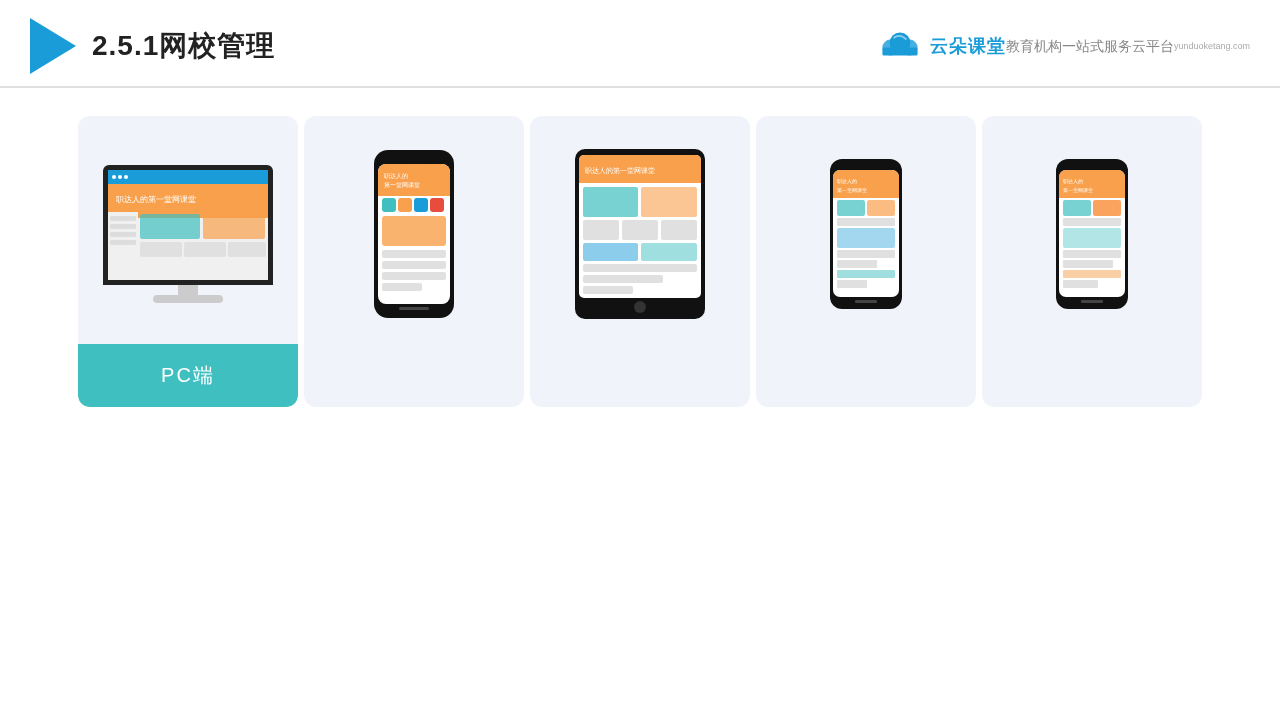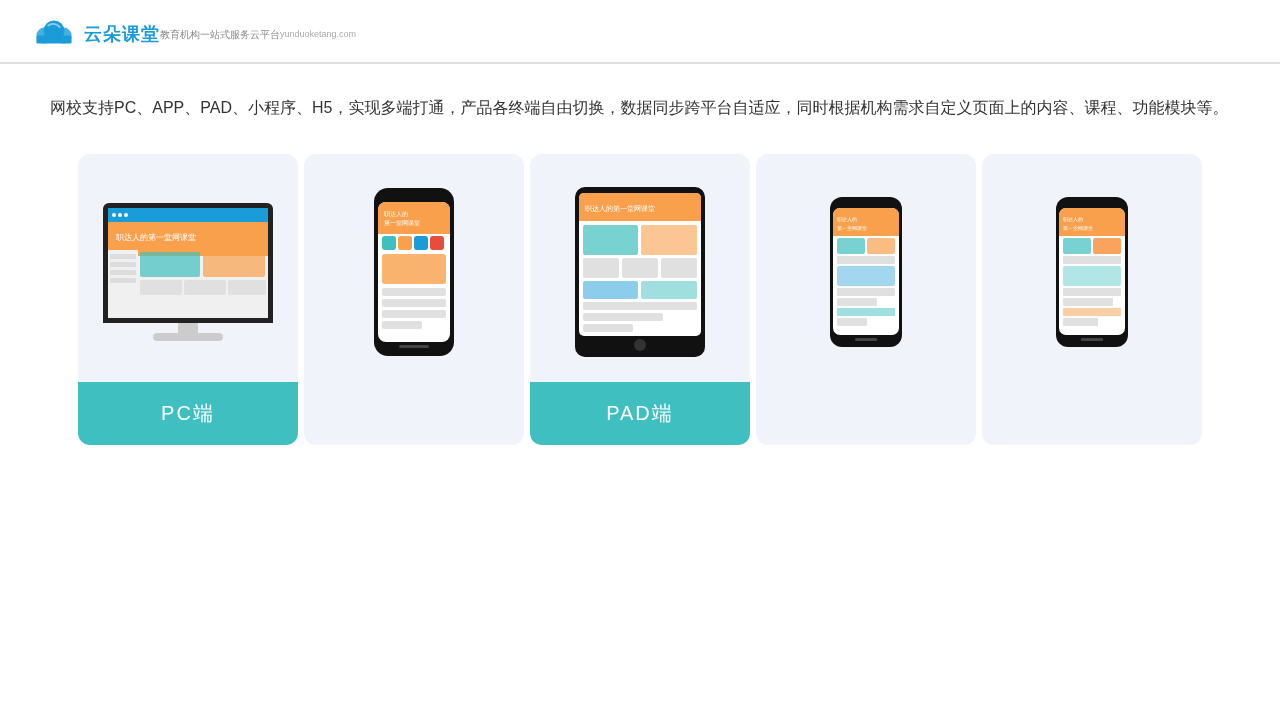--- a/index.html
+++ b/index.html
@@ -52,21 +52,21 @@
       width: 48px;
       height: 32px;
     }
     .brand-text {
       font-size: 18px;
       color: #1a9cd8;
       font-weight: bold;
       letter-spacing: 1px;
     }
     .brand-sub {
-      font-size: 10px;
+      font-size: 14px;
       color: #888;
       text-align: center;
       margin-top: 2px;
     }
     .brand-url {
       font-size: 9px;
       color: #aaa;
     }
 
     
@@ -275,39 +275,42 @@
       height: 3px;
       background: #444;
       border-radius: 1px;
       margin: 3px auto 0;
     }
   </style>
 </head>
 <body>
 
 <div class="header">
+  <div class="header-left">
+    <div class="logo-triangle"></div>
+    <span class="page-title">2.5.1网校管理</span>
+  </div>
   <div class="header-right">
     <div class="brand-logo">
       <svg class="cloud-icon" viewBox="0 0 60 40" fill="none">
         <circle cx="18" cy="22" r="10" fill="#1a9cd8" opacity="0.8"></circle>
         <circle cx="30" cy="16" r="13" fill="#1a9cd8"></circle>
         <circle cx="42" cy="22" r="10" fill="#1a9cd8" opacity="0.8"></circle>
         <rect x="8" y="22" width="44" height="10" fill="#1a9cd8" rx="2"></rect>
 
         <path d="M22 10 Q30 4 38 12" stroke="white" stroke-width="2" fill="none" opacity="0.5"></path>
       </svg>
       <span class="brand-text">云朵课堂</span>
     </div>
     <div class="brand-sub">教育机构一站式服务云平台</div>
     <div class="brand-url">yunduoketang.com</div>
   </div>
 </div>
 
 <div class="main">
-  <p class="description">网校支持PC、APP、PAD、小程序、H5，实现多端打通，产品各终端自由切换，数据同步跨平台自适应，同时根据机构需求自定义页面上的内容、课程、功能模块等。</p>
 
   <div class="cards-row">
 
     <div class="card">
       <div class="card-image-area">
         <div class="pc-monitor">
           <div class="monitor-body">
             <div class="monitor-screen-inner">
               <div class="monitor-top-bar">
                 <div class="monitor-top-bar-dot"></div>
@@ -390,21 +393,20 @@
               <rect x="4" y="88" width="55" height="18" rx="2" fill="#1a9cd8" opacity="0.5"></rect>
               <rect x="62" y="88" width="56" height="18" rx="2" fill="#3fbfbf" opacity="0.5"></rect>
               <rect x="4" y="109" width="114" height="8" rx="2" fill="#e0e0e0"></rect>
               <rect x="4" y="120" width="80" height="8" rx="2" fill="#e0e0e0"></rect>
               <rect x="4" y="131" width="50" height="8" rx="2" fill="#e0e0e0"></rect>
             </svg>
           </div>
           <div class="tablet-home-btn"></div>
         </div>
       </div>
-      <div class="card-label">PAD端</div>
     </div>
 
     <div class="card">
       <div class="card-image-area">
         <div class="phone-mini">
           <div class="phone-mini-notch"></div>
           <div class="phone-mini-screen">
             <svg width="66" height="130" viewBox="0 0 66 130">
               <rect x="0" y="0" width="66" height="28" fill="#f8a04b"></rect>
               <text x="4" y="13" font-size="5" fill="white" font-family="sans-serif">职达人的</text>

